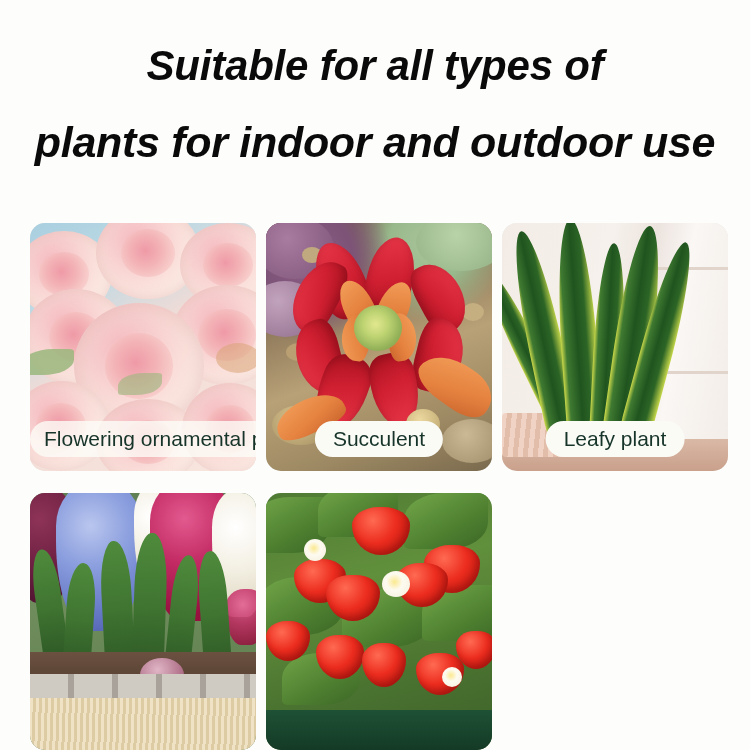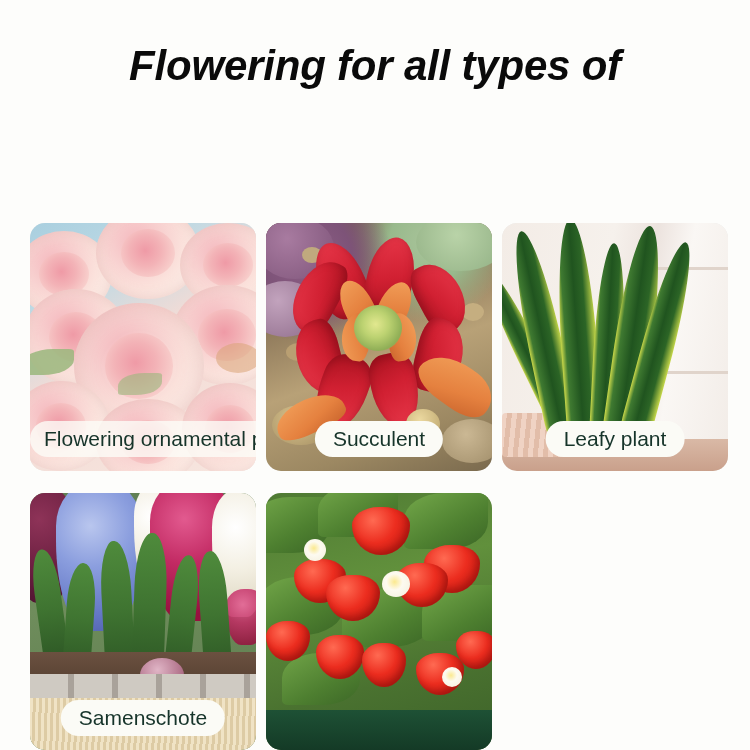--- a/index.html
+++ b/index.html
@@ -193,21 +193,22 @@
   }
   .water { background: linear-gradient(180deg, rgba(236,228,196,.55) 0%, rgba(220,208,170,.8) 100%); border-radius: 10% 10% 46% 46% / 6% 6% 54% 54%; }
   .roots { background: repeating-linear-gradient(72deg, rgba(226,213,166,.95) 0 2px, rgba(200,183,132,.5) 2px 5px); border-radius: 40%; }
   .vrim { background: linear-gradient(180deg,#cfcdc6 0%,#9d9a92 100%); border-radius: 3px; }
   .stem { background: linear-gradient(90deg,#2f6f2f,#4e8f3e,#2f6f2f); }
 </style>
 </head>
 <body>
 
 <div class="heading">
-  <span class="line line-1">Flowering for all types of</span>
+  <span class="line line-1">Suitable for all types of</span>
+  <span class="line line-2">plants for indoor and outdoor use</span>
 </div>
 
 <div class="grid">
 
   <div class="tile row-1 col-1">
     <div class="photo">
       <div class="layer t1-bg"></div>
       <div class="layer rose" style="left:-14px; top:8px; width:96px; height:86px;"></div>
       <div class="layer rose" style="left:66px; top:-16px; width:104px; height:92px;"></div>
       <div class="layer rose" style="left:150px; top:0px; width:96px; height:84px;"></div>
@@ -294,23 +295,20 @@
       <div class="layer hleaf" style="left:6px; top:56px; width:26px; height:108px; transform:rotate(-8deg);"></div>
       <div class="layer hleaf" style="left:36px; top:70px; width:28px; height:104px; transform:rotate(4deg);"></div>
       <div class="layer hleaf" style="left:72px; top:48px; width:30px; height:126px; transform:rotate(-3deg);"></div>
       <div class="layer hleaf" style="left:104px; top:40px; width:32px; height:134px; transform:rotate(2deg);"></div>
       <div class="layer hleaf" style="left:140px; top:62px; width:26px; height:112px; transform:rotate(6deg);"></div>
       <div class="layer hleaf" style="left:170px; top:58px; width:28px; height:116px; transform:rotate(-4deg);"></div>
       <div class="layer t4-soil"></div>
       <div class="layer" style="left:110px; bottom:58px; width:44px; height:34px; background:radial-gradient(circle at 40% 35%,#e0b5c6,#9c5570); border-radius:50% 50% 45% 45%;"></div>
       <div class="layer t4-pots"></div>
       <div class="layer t4-roots"></div>
-    </div>
-    <div class="caption">
-      <span>Samenschote</span>
     </div>
   </div>
 
   <div class="tile row-2 col-2">
     <div class="photo">
       <div class="layer t5-bg"></div>
       <div class="layer sleafg" style="left:-14px; top:4px; width:78px; height:56px;"></div>
       <div class="layer sleafg" style="left:52px; top:-8px; width:80px; height:52px;"></div>
       <div class="layer sleafg" style="left:138px; top:0px; width:84px; height:56px;"></div>
       <div class="layer sleafg" style="left:-8px; top:84px; width:86px; height:58px;"></div>

